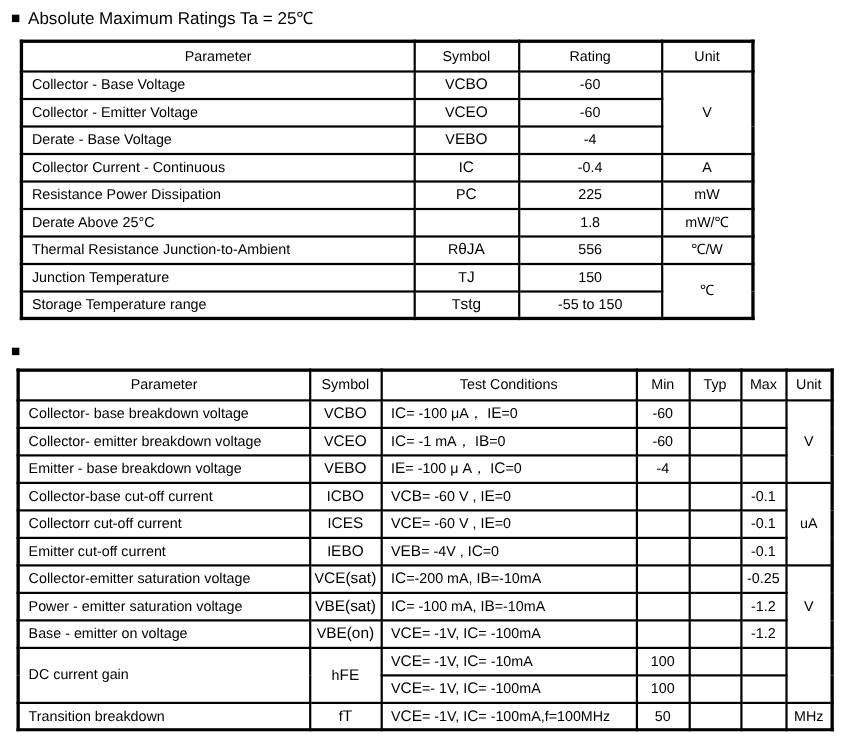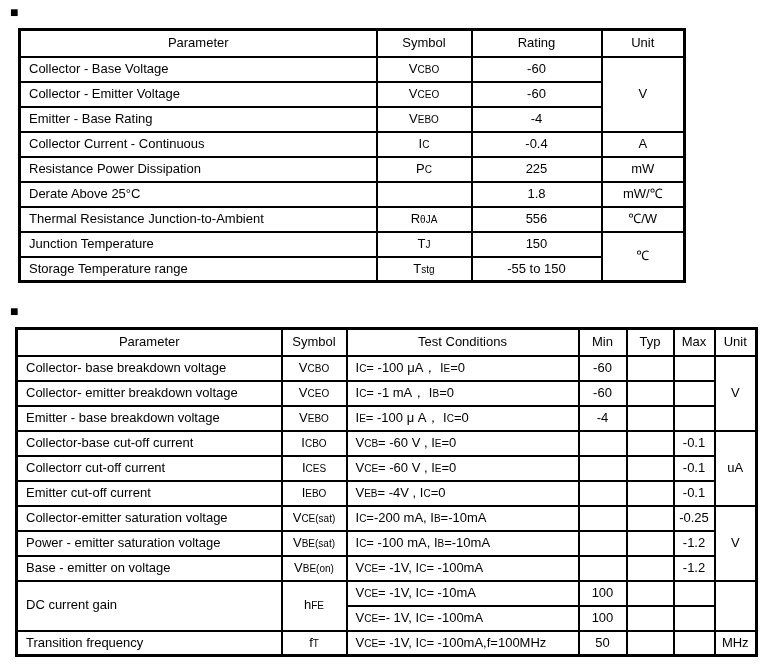--- a/index.html
+++ b/index.html
@@ -39,31 +39,32 @@
     white-space: nowrap;
   }
   thead th {
     height: 27px;
     font-weight: normal;
     text-align: center;
   }
   td.l { text-align: left; padding: 0 2px 0 8px; }
   td.c { text-align: center; padding: 0 2px; }
 
-  .sb { font-size: 10px; }          
+  .sb { font-size: 14px; }          
 
   #t1 { margin-left: 18px; }
   #t2 { margin-left: 15px; }
   .gap { height: 21px; }
 </style>
 </head>
 <body>
 
 <div class="sec-title">
   <span class="bullet">■</span>
+  <span>Absolute Maximum Ratings Ta = 25℃</span>
 </div>
 
 <table id="t1">
   <colgroup>
     <col style="width:357px">
       <col style="width:95px">
       <col style="width:130px">
       <col style="width:83px">
   </colgroup>
   <thead>
@@ -80,21 +81,21 @@
       <td class="c"><span>V</span><span class="sb">CBO</span><span></span></td>
       <td class="c">-60</td>
       <td class="c" rowspan="3">V</td>
     </tr>
     <tr>
       <td class="l">Collector - Emitter Voltage</td>
       <td class="c"><span>V</span><span class="sb">CEO</span><span></span></td>
       <td class="c">-60</td>
     </tr>
     <tr>
-      <td class="l">Emitter - Base Rating</td>
+      <td class="l">Derate - Base Voltage</td>
       <td class="c"><span>V</span><span class="sb">EBO</span><span></span></td>
       <td class="c">-4</td>
     </tr>
     <tr>
       <td class="l">Collector Current  - Continuous</td>
       <td class="c"><span>I</span><span class="sb">C</span><span></span></td>
       <td class="c">-0.4</td>
       <td class="c">A</td>
     </tr>
     <tr>
@@ -241,21 +242,21 @@
       <td class="c"></td>
       <td class="c" rowspan="2"></td>
     </tr>
     <tr>
       <td class="l"><span>V</span><span class="sb">CE</span><span>=- 1V, I</span><span class="sb">C</span><span>= -100mA</span></td>
       <td class="c">100</td>
       <td class="c"></td>
       <td class="c"></td>
     </tr>
     <tr>
-      <td class="l">Transition frequency</td>
+      <td class="l">Transition breakdown</td>
       <td class="c"><span>f</span><span class="sb">T</span><span></span></td>
       <td class="l"><span>V</span><span class="sb">CE</span><span>= -1V, I</span><span class="sb">C</span><span>= -100mA,f=100MHz</span></td>
       <td class="c">50</td>
       <td class="c"></td>
       <td class="c"></td>
       <td class="c">MHz</td>
     </tr>
   </tbody>
 </table>
 

